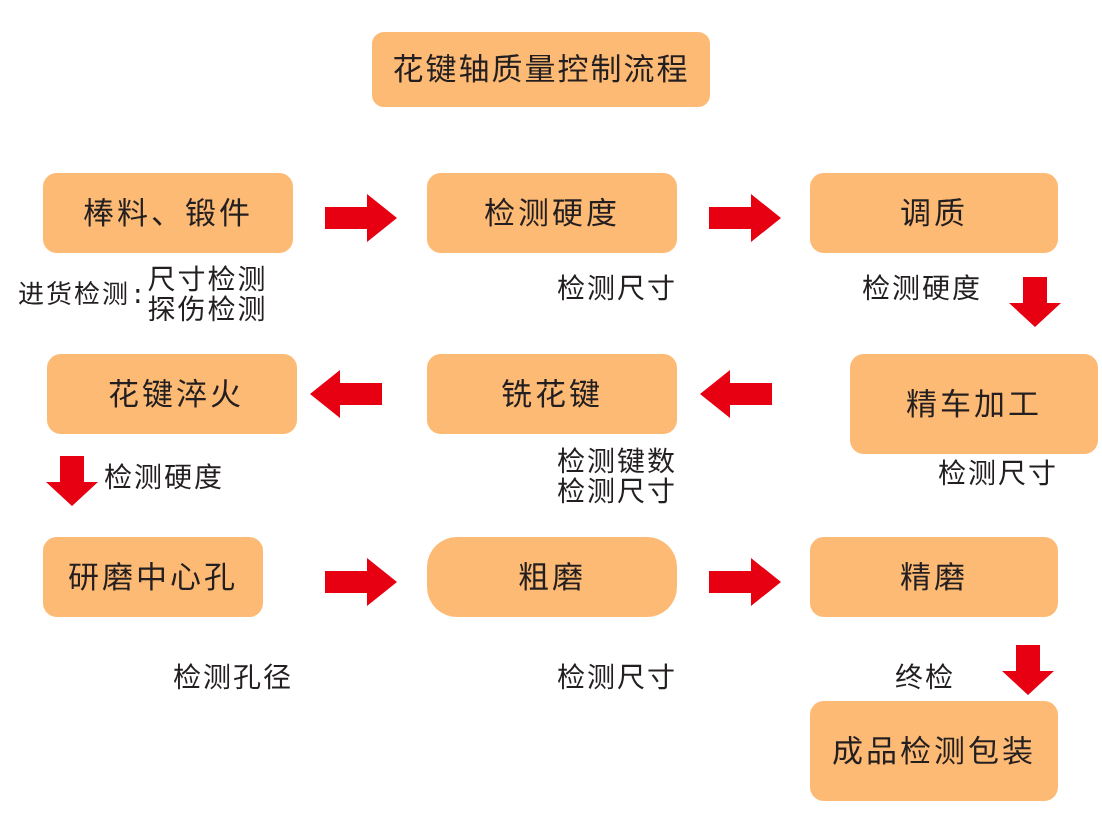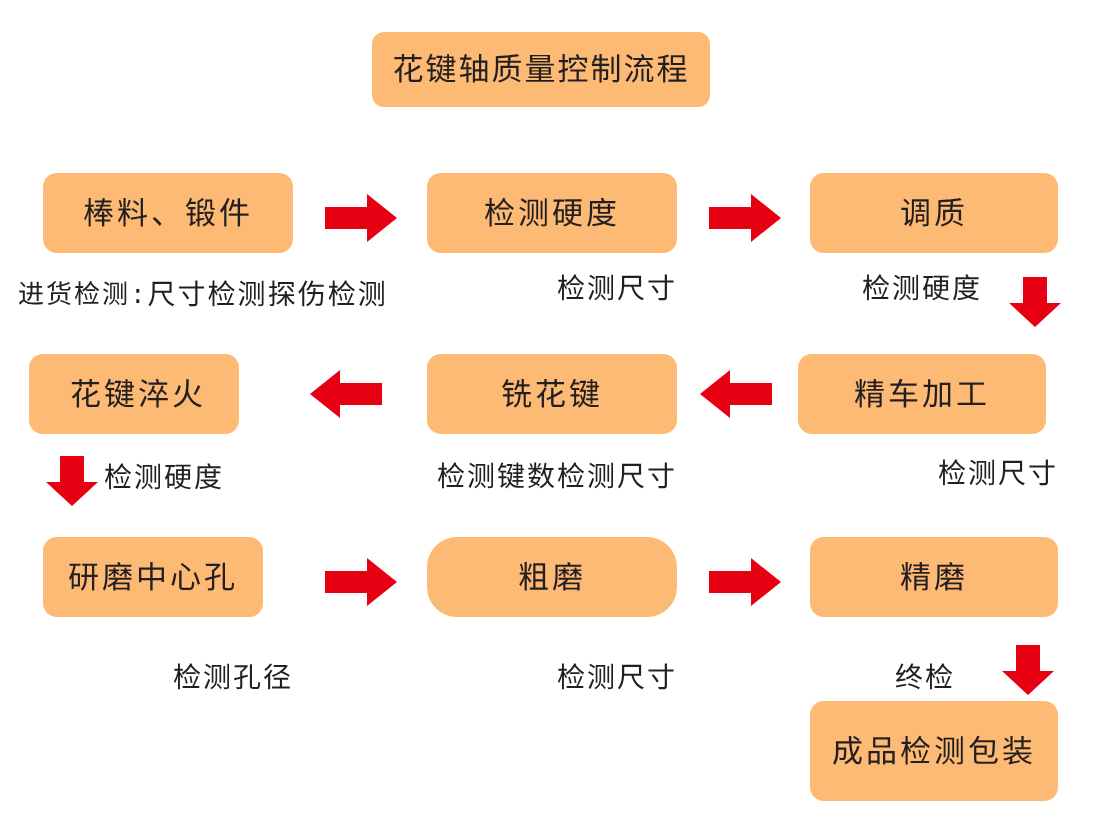--- a/index.html
+++ b/index.html
@@ -47,21 +47,21 @@
     letter-spacing: 2px;
     line-height: 1.12;
     white-space: nowrap;
     display: flex;
     align-items: center;
     font-family: Liberation Mono, monospace;
   }
   .caption.center { justify-content: flex-end; }
   .caption .stack {
     display: flex;
-    flex-direction: row;
+    flex-direction: column;
     line-height: 1.06;
   }
   .caption .lbl { display: block; }
 
   
   .arrow { display: block; }
   .arrow svg { display: block; width: 100%; height: 100%; }
 </style>
 </head>
 <body>
@@ -109,21 +109,21 @@
 <div class="abs caption" style="left:862px; top:273px; width:140px; height:36px; justify-content:flex-start;">
   <span class="lbl">检测硬度</span>
 </div>
 
 <div class="abs arrow" style="left:1009px; top:277px; width:52px; height:50px;">
   <svg viewBox="0 0 52 50" preserveAspectRatio="none" aria-hidden="true">
     <path d="M14,0 L38,0 L38,26 L52,26 L26,50 L0,26 L14,26 Z" fill="#E60012"></path>
   </svg>
 </div>
 
-<div class="abs node" style="left:29px; top:354px; width:210px; height:80px;padding-left:8px;">
+<div class="abs node" style="left:47px; top:354px; width:250px; height:80px;padding-left:8px;">
   <span>花键淬火</span>
 </div>
 
 <div class="abs arrow" style="left:46px; top:456px; width:52px; height:50px;">
   <svg viewBox="0 0 52 50" preserveAspectRatio="none" aria-hidden="true">
     <path d="M14,0 L38,0 L38,26 L52,26 L26,50 L0,26 L14,26 Z" fill="#E60012"></path>
   </svg>
 </div>
 
 <div class="abs caption" style="left:104px; top:462px; width:180px; height:36px; justify-content:flex-start;">
@@ -146,21 +146,21 @@
     <span class="lbl">检测尺寸</span>
   </span>
 </div>
 
 <div class="abs arrow" style="left:700px; top:370px; width:72px; height:48px;">
   <svg viewBox="0 0 72 48" preserveAspectRatio="none" aria-hidden="true">
     <path d="M72,13 L30,13 L30,0 L0,24 L30,48 L30,35 L72,35 Z" fill="#E60012"></path>
   </svg>
 </div>
 
-<div class="abs node" style="left:798px; top:354px; width:248px; height:80px;">
+<div class="abs node" style="left:850px; top:354px; width:248px; height:100px;">
   <span>精车加工</span>
 </div>
 
 <div class="abs caption center" style="left:810px; top:458px; width:248px; height:36px;">
   <span class="lbl">检测尺寸</span>
 </div>
 
 <div class="abs node" style="left:43px; top:537px; width:220px; height:80px;">
   <span>研磨中心孔</span>
 </div>

